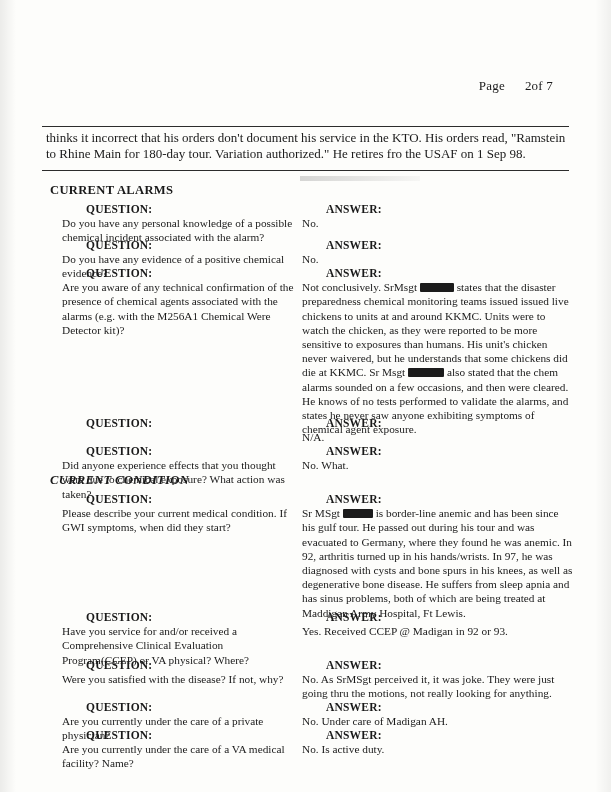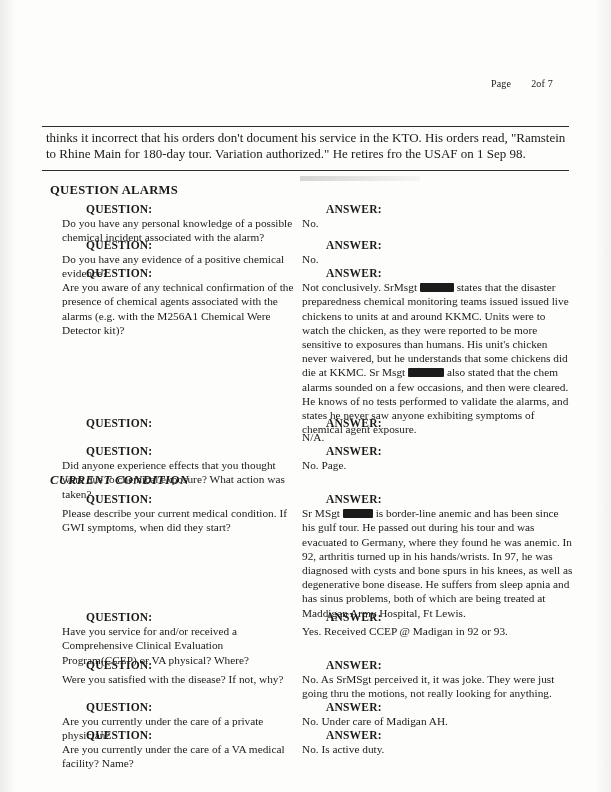--- a/index.html
+++ b/index.html
@@ -19,21 +19,21 @@
     position: absolute;
     left: 0; top: 0;
     width: 611px;
     height: 792px;
     background: #fdfdfb;
   }
   .page-header {
     position: absolute;
     top: 78px;
     right: 58px;
-    font-size: 10px;
+    font-size: 13px;
     letter-spacing: 0.2px;
     white-space: nowrap;
   }
   .page-header .pg-label { margin-right: 20px; }
 
   .rule {
     position: absolute;
     left: 42px;
     width: 527px;
     border-top: 1.6px solid #2c2c2c;
@@ -125,21 +125,21 @@
     <span class="pg-label">Page</span><span>2of 7</span>
   </div>
 
   <div class="rule rule-top"></div>
 
   <div class="intro">thinks it incorrect that his orders don't document his service in the KTO.  His orders read, "Ramstein to Rhine Main for 180-day tour.  Variation authorized."  He retires fro the USAF on 1 Sep 98.</div>
 
   <div class="rule rule-mid"></div>
   <div class="faint"></div>
 
-  <div class="section-title sec-chem">QUESTION ALARMS</div>
+  <div class="section-title sec-chem">CURRENT ALARMS</div>
 
   <div class="qa" style="top:202px; height:34px;">
     <div class="q-col">
       <span class="lbl">QUESTION:</span>
       <span class="body-text">Do you have any personal knowledge of a possible chemical incident associated with the alarm?</span>
     </div>
     <div class="a-col">
       <span class="lbl">ANSWER:</span>
       <span class="body-text">No.</span>
     </div>
@@ -177,21 +177,21 @@
     </div>
   </div>
 
   <div class="qa" style="top:444px; height:30px;">
     <div class="q-col">
       <span class="lbl">QUESTION:</span>
       <span class="body-text">Did anyone experience effects that you thought were due to chemical exposure?  What action was taken?</span>
     </div>
     <div class="a-col">
       <span class="lbl">ANSWER:</span>
-      <span class="body-text">No.  Page.</span>
+      <span class="body-text">No.  What.</span>
     </div>
   </div>
 
   <div class="section-title sec-cur">CURRENT CONDITION</div>
 
   <div class="qa" style="top:492px; height:118px;">
     <div class="q-col">
       <span class="lbl">QUESTION:</span>
       <span class="body-text">Please describe your current medical condition.  If GWI symptoms, when did they start?</span>
     </div>

